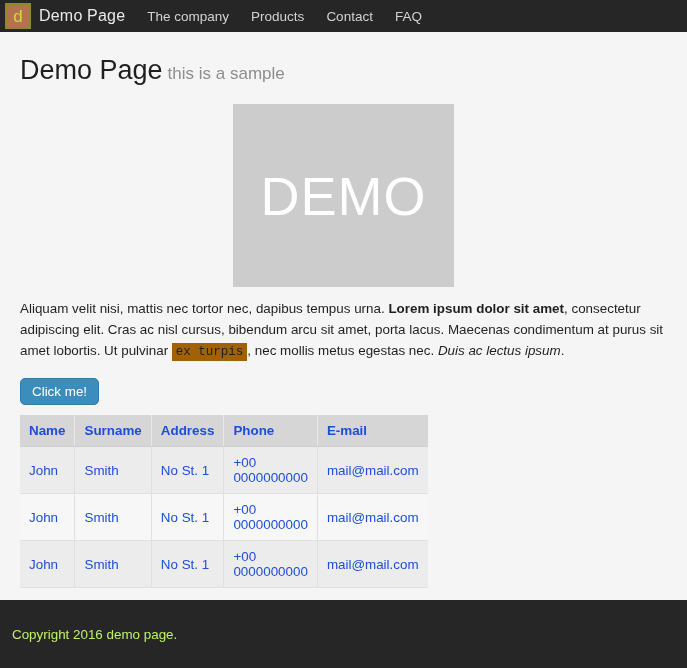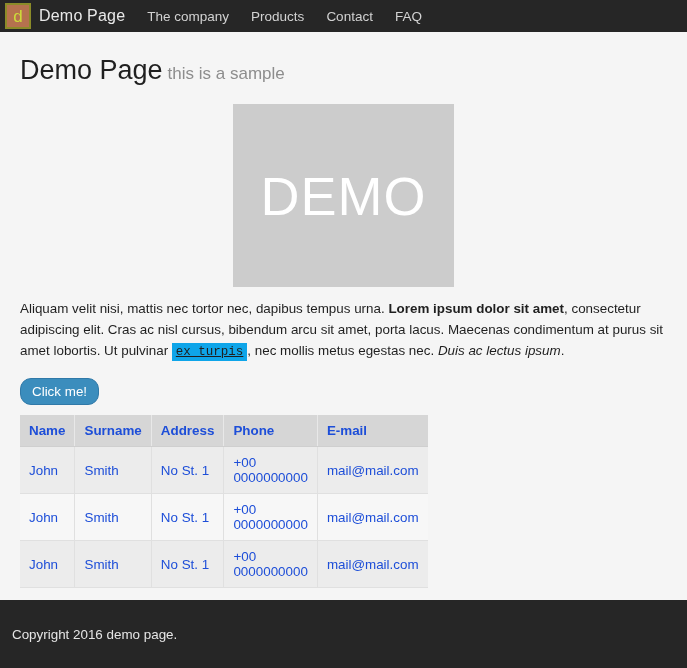--- a/index.html
+++ b/index.html
@@ -86,35 +86,34 @@
     align-items: center;
     justify-content: center;
     color: #ffffff;
     font-size: 54px;
     letter-spacing: 1px;
   }
 
   code.inline-code {
     font-family: "Liberation Mono", monospace;
     font-size: 12.5px;
-    background: #0ea5e9;
+    background: #a16207;
     padding: 2px 4px;
     color: #1f1f1f;
-    text-decoration: underline;
   }
   .bold-run { font-weight: bold; }
   .italic-run { font-style: italic; }
 
   .btn-primary {
     display: inline-block;
     margin: 6px 0 10px 0;
     background: #3b8dbd;
     color: #ffffff;
     border: 1px solid #3079a8;
-    border-radius: 11px;
+    border-radius: 5px;
     padding: 5px 11px;
     font-size: 13.4px;
     font-family: "Liberation Sans", sans-serif;
     cursor: pointer;
   }
 
   
   table.data-table {
     border-collapse: collapse;
     width: 398px;
@@ -144,21 +143,21 @@
   .footer {
     position: absolute;
     left: 0; right: 0; bottom: 0;
     height: 68px;
     background: #262626;
     display: flex;
     align-items: center;
     padding: 0 12px;
   }
   .footer-text {
-    color: #e5e5e5;
+    color: #bef264;
     font-size: 13.4px;
   }
 </style>
 </head>
 <body>
 
 <div class="page">
 
   <div class="navbar">
     <div class="brand-group">

